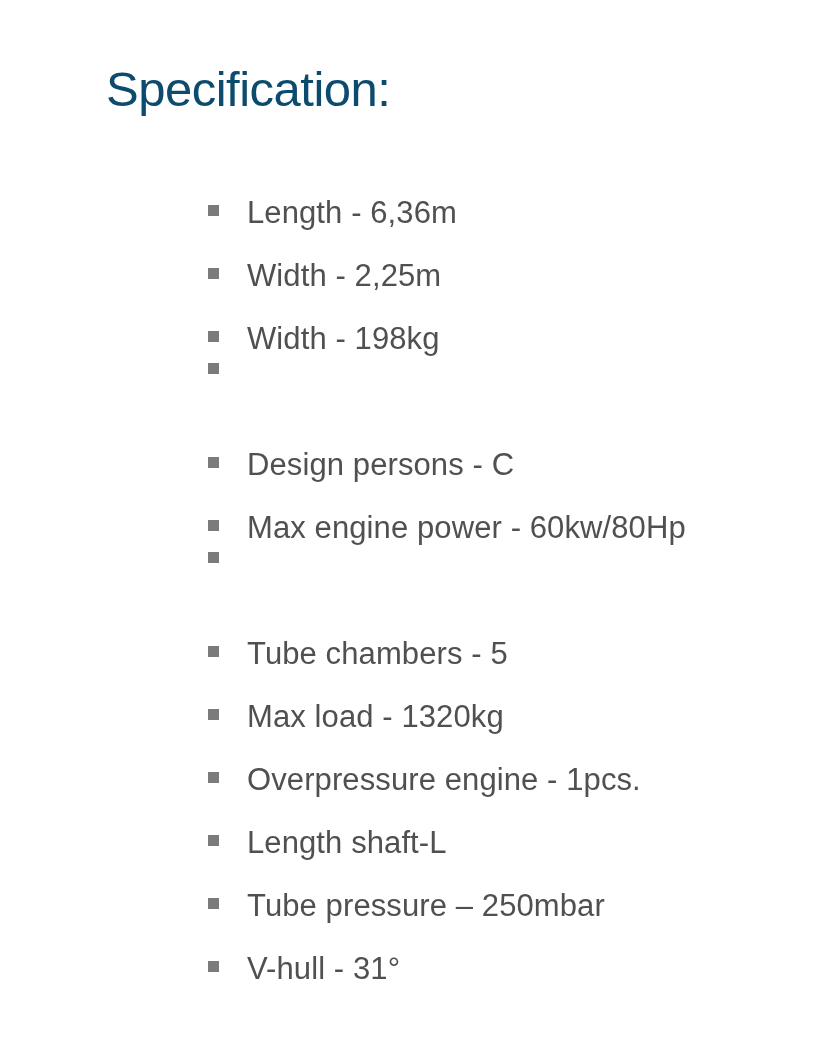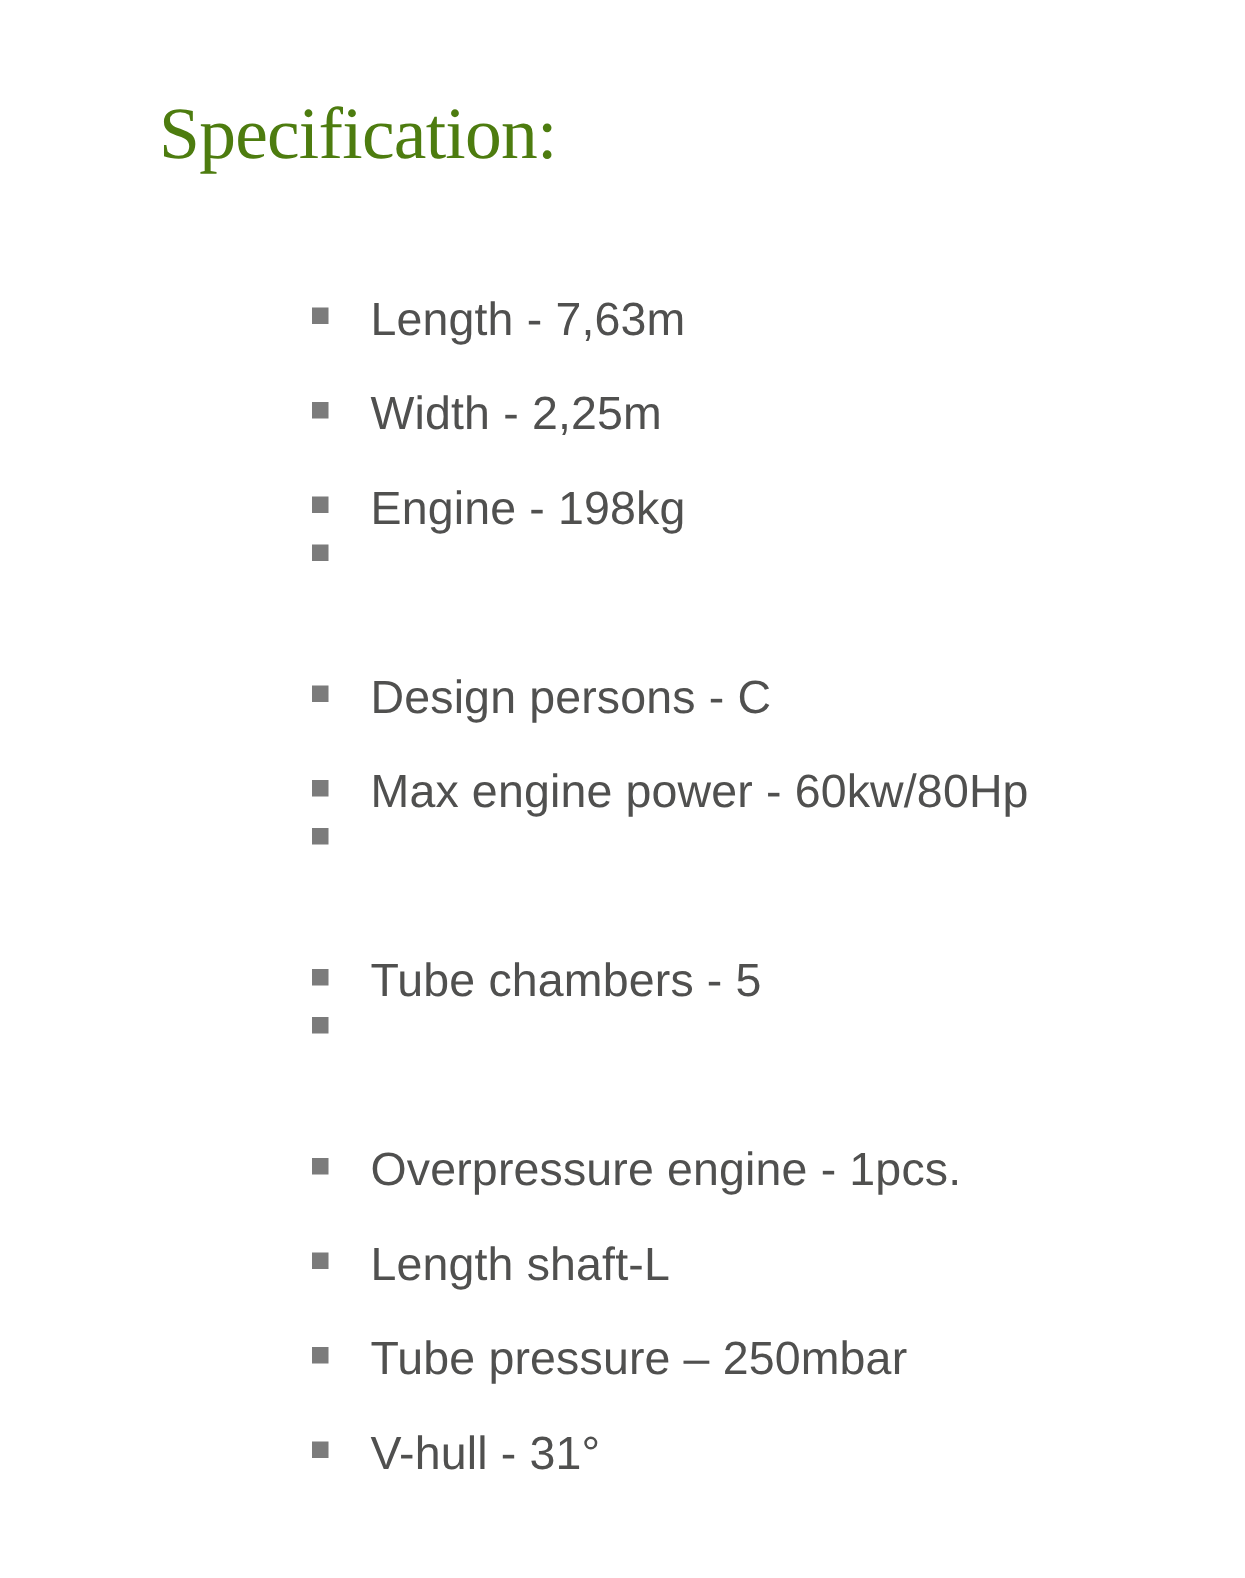--- a/index.html
+++ b/index.html
@@ -15,24 +15,24 @@
     overflow: hidden;
   }
   .page {
     position: relative;
     width: 830px;
     height: 1052px;
     box-sizing: border-box;
     padding: 40px 40px 0 40px;
   }
   .spec-title {
-    font-family: Liberation Serif, serif;
+    font-family: Liberation Sans, sans-serif;
     font-size: 49px;
     font-weight: 400;
-    color: #4d7c0f;
+    color: #0c4a6e;
     letter-spacing: -0.5px;
     margin: 0 0 0 66px;
     padding-top: 20px;
     line-height: 1.2;
   }
   .spec-list {
     list-style: none;
     margin: 0;
     padding: 0;
     margin-top: 62px;
@@ -63,29 +63,29 @@
   }
 </style>
 </head>
 <body>
 
 <div class="page">
   <h1 class="spec-title">Specification:</h1>
   <ul class="spec-list">
     <li class="spec-item">
       <span class="bullet"></span>
-      <span class="spec-text">Length - 7,63m</span>
+      <span class="spec-text">Length - 6,36m</span>
     </li>
     <li class="spec-item">
       <span class="bullet"></span>
       <span class="spec-text">Width - 2,25m</span>
     </li>
     <li class="spec-item">
       <span class="bullet"></span>
-      <span class="spec-text">Engine - 198kg</span>
+      <span class="spec-text">Width - 198kg</span>
     </li>
     <li class="spec-item">
       <span class="bullet"></span>
     </li>
     <li class="spec-item">
       <span class="bullet"></span>
       <span class="spec-text">Design persons - C</span>
     </li>
     <li class="spec-item">
       <span class="bullet"></span>
@@ -93,20 +93,21 @@
     </li>
     <li class="spec-item">
       <span class="bullet"></span>
     </li>
     <li class="spec-item">
       <span class="bullet"></span>
       <span class="spec-text">Tube chambers - 5</span>
     </li>
     <li class="spec-item">
       <span class="bullet"></span>
+      <span class="spec-text">Max load - 1320kg</span>
     </li>
     <li class="spec-item">
       <span class="bullet"></span>
       <span class="spec-text">Overpressure engine - 1pcs.</span>
     </li>
     <li class="spec-item">
       <span class="bullet"></span>
       <span class="spec-text">Length shaft-L</span>
     </li>
     <li class="spec-item">

